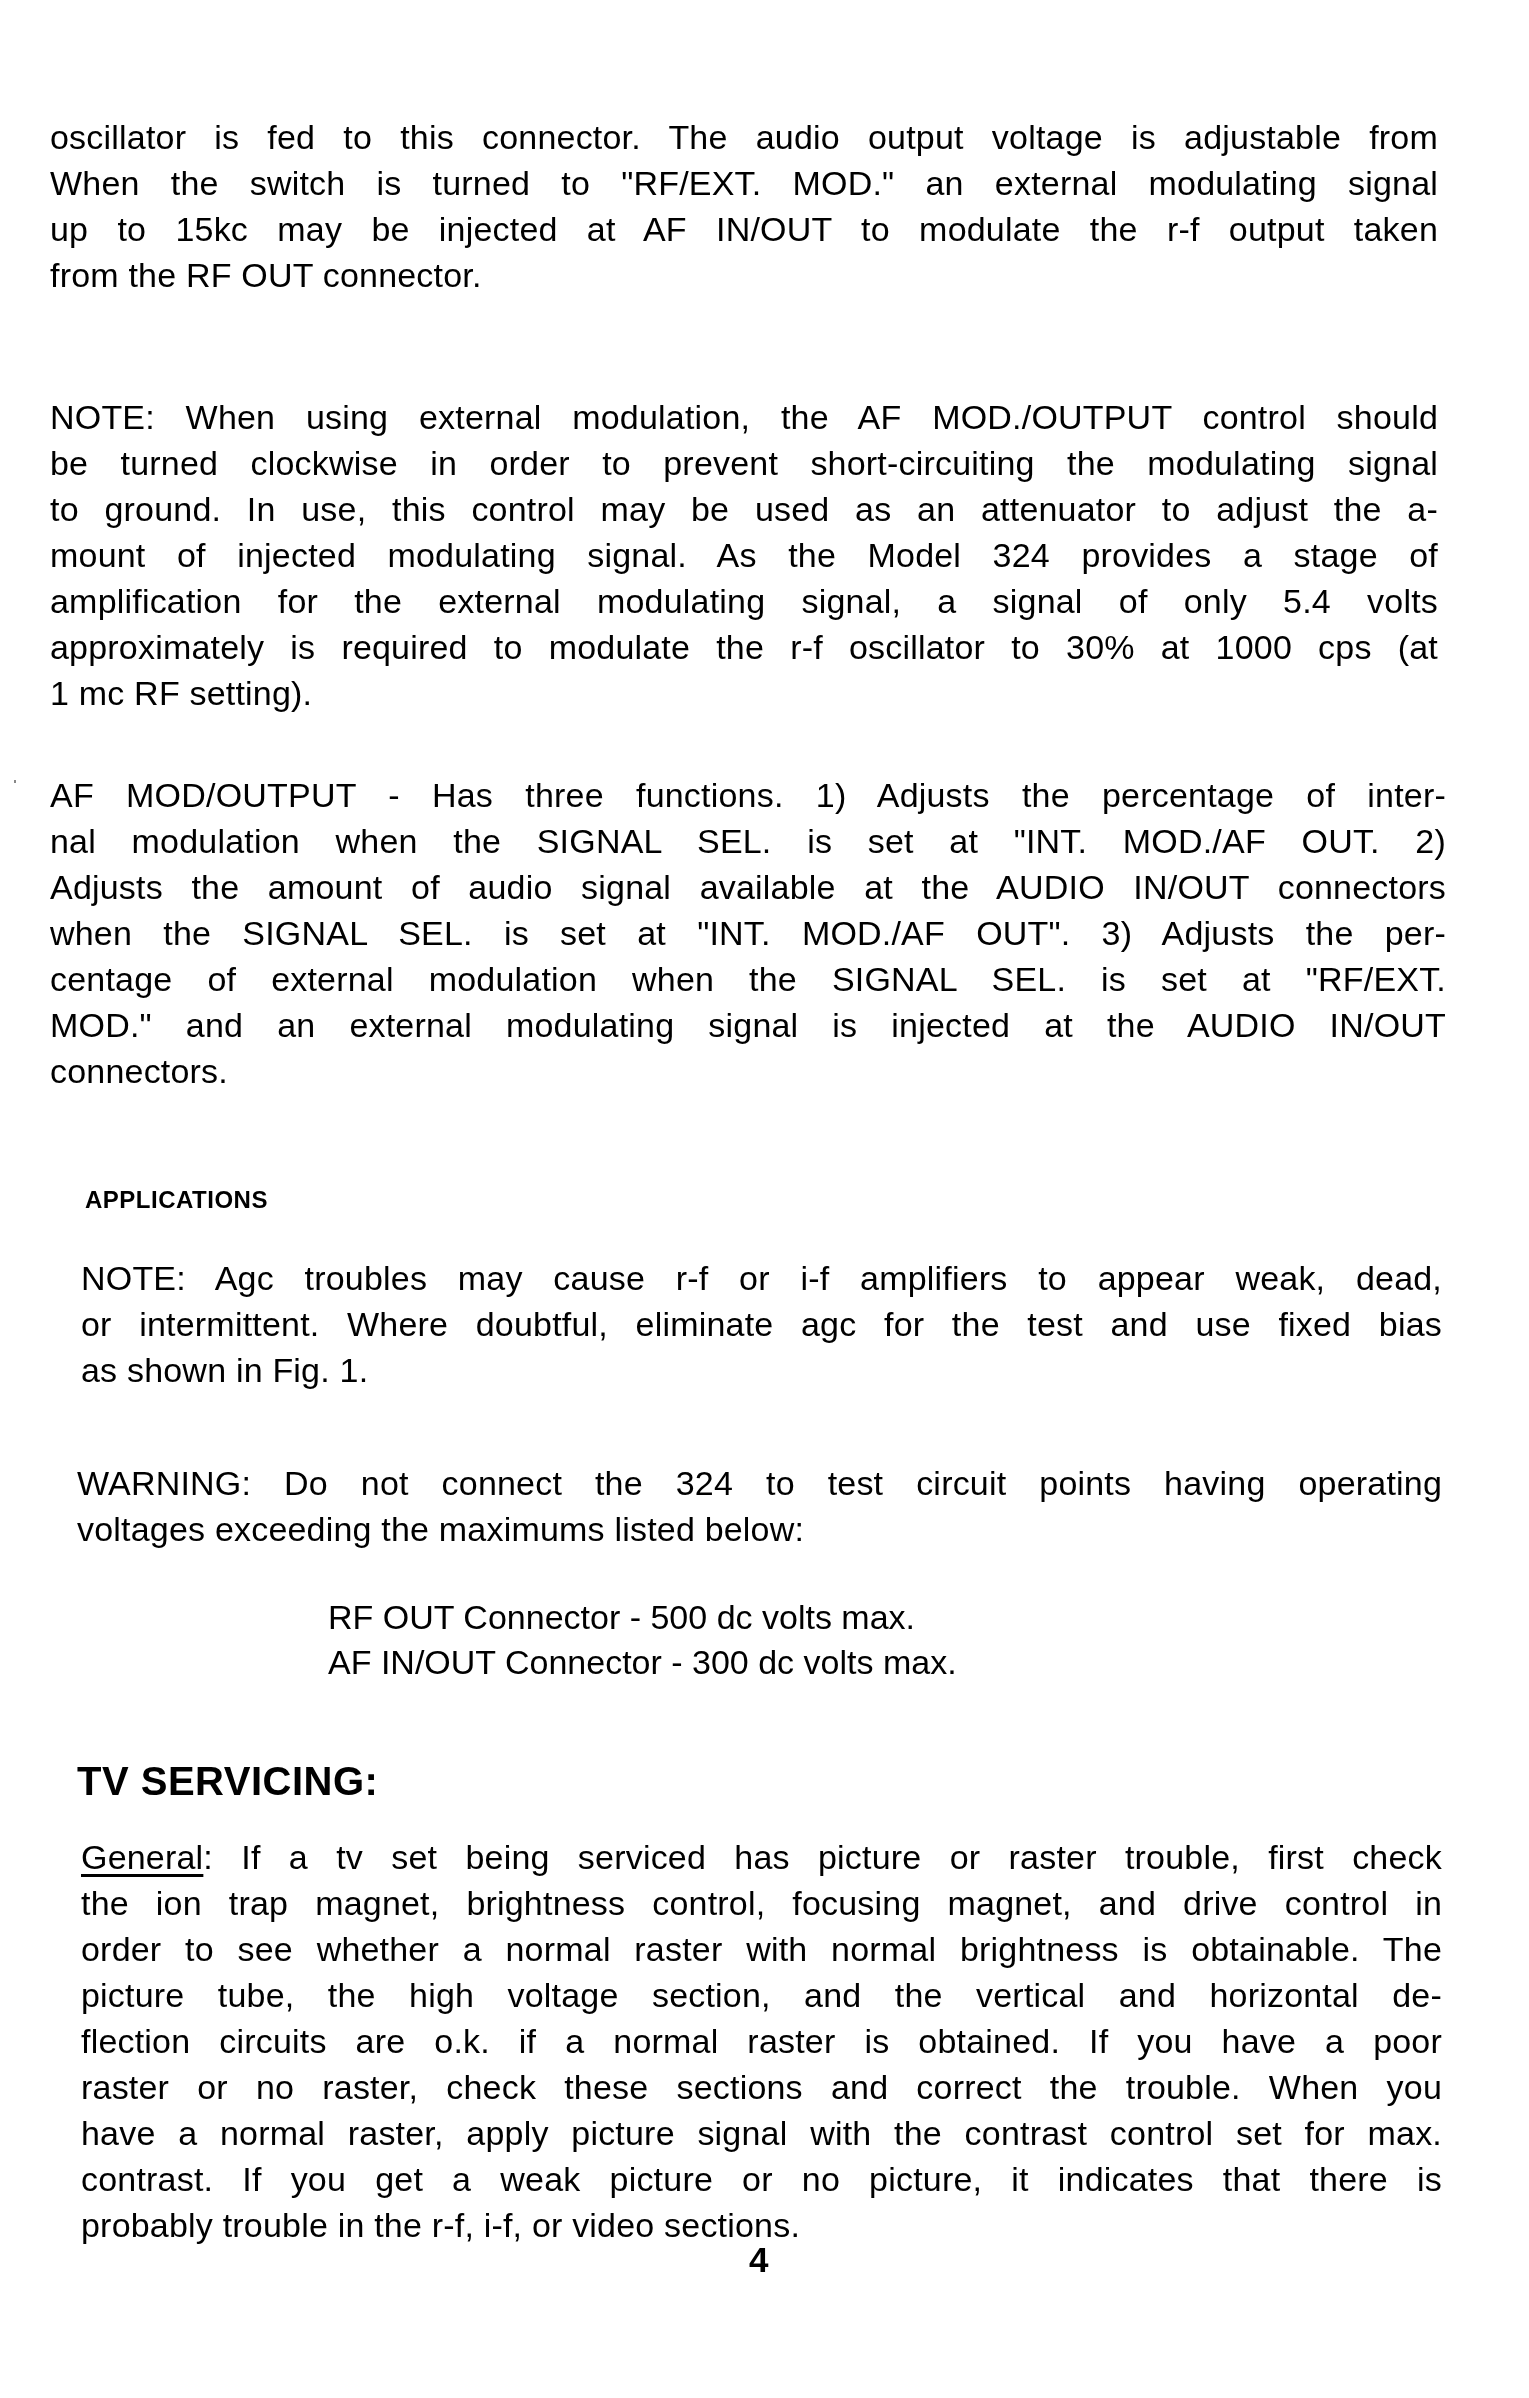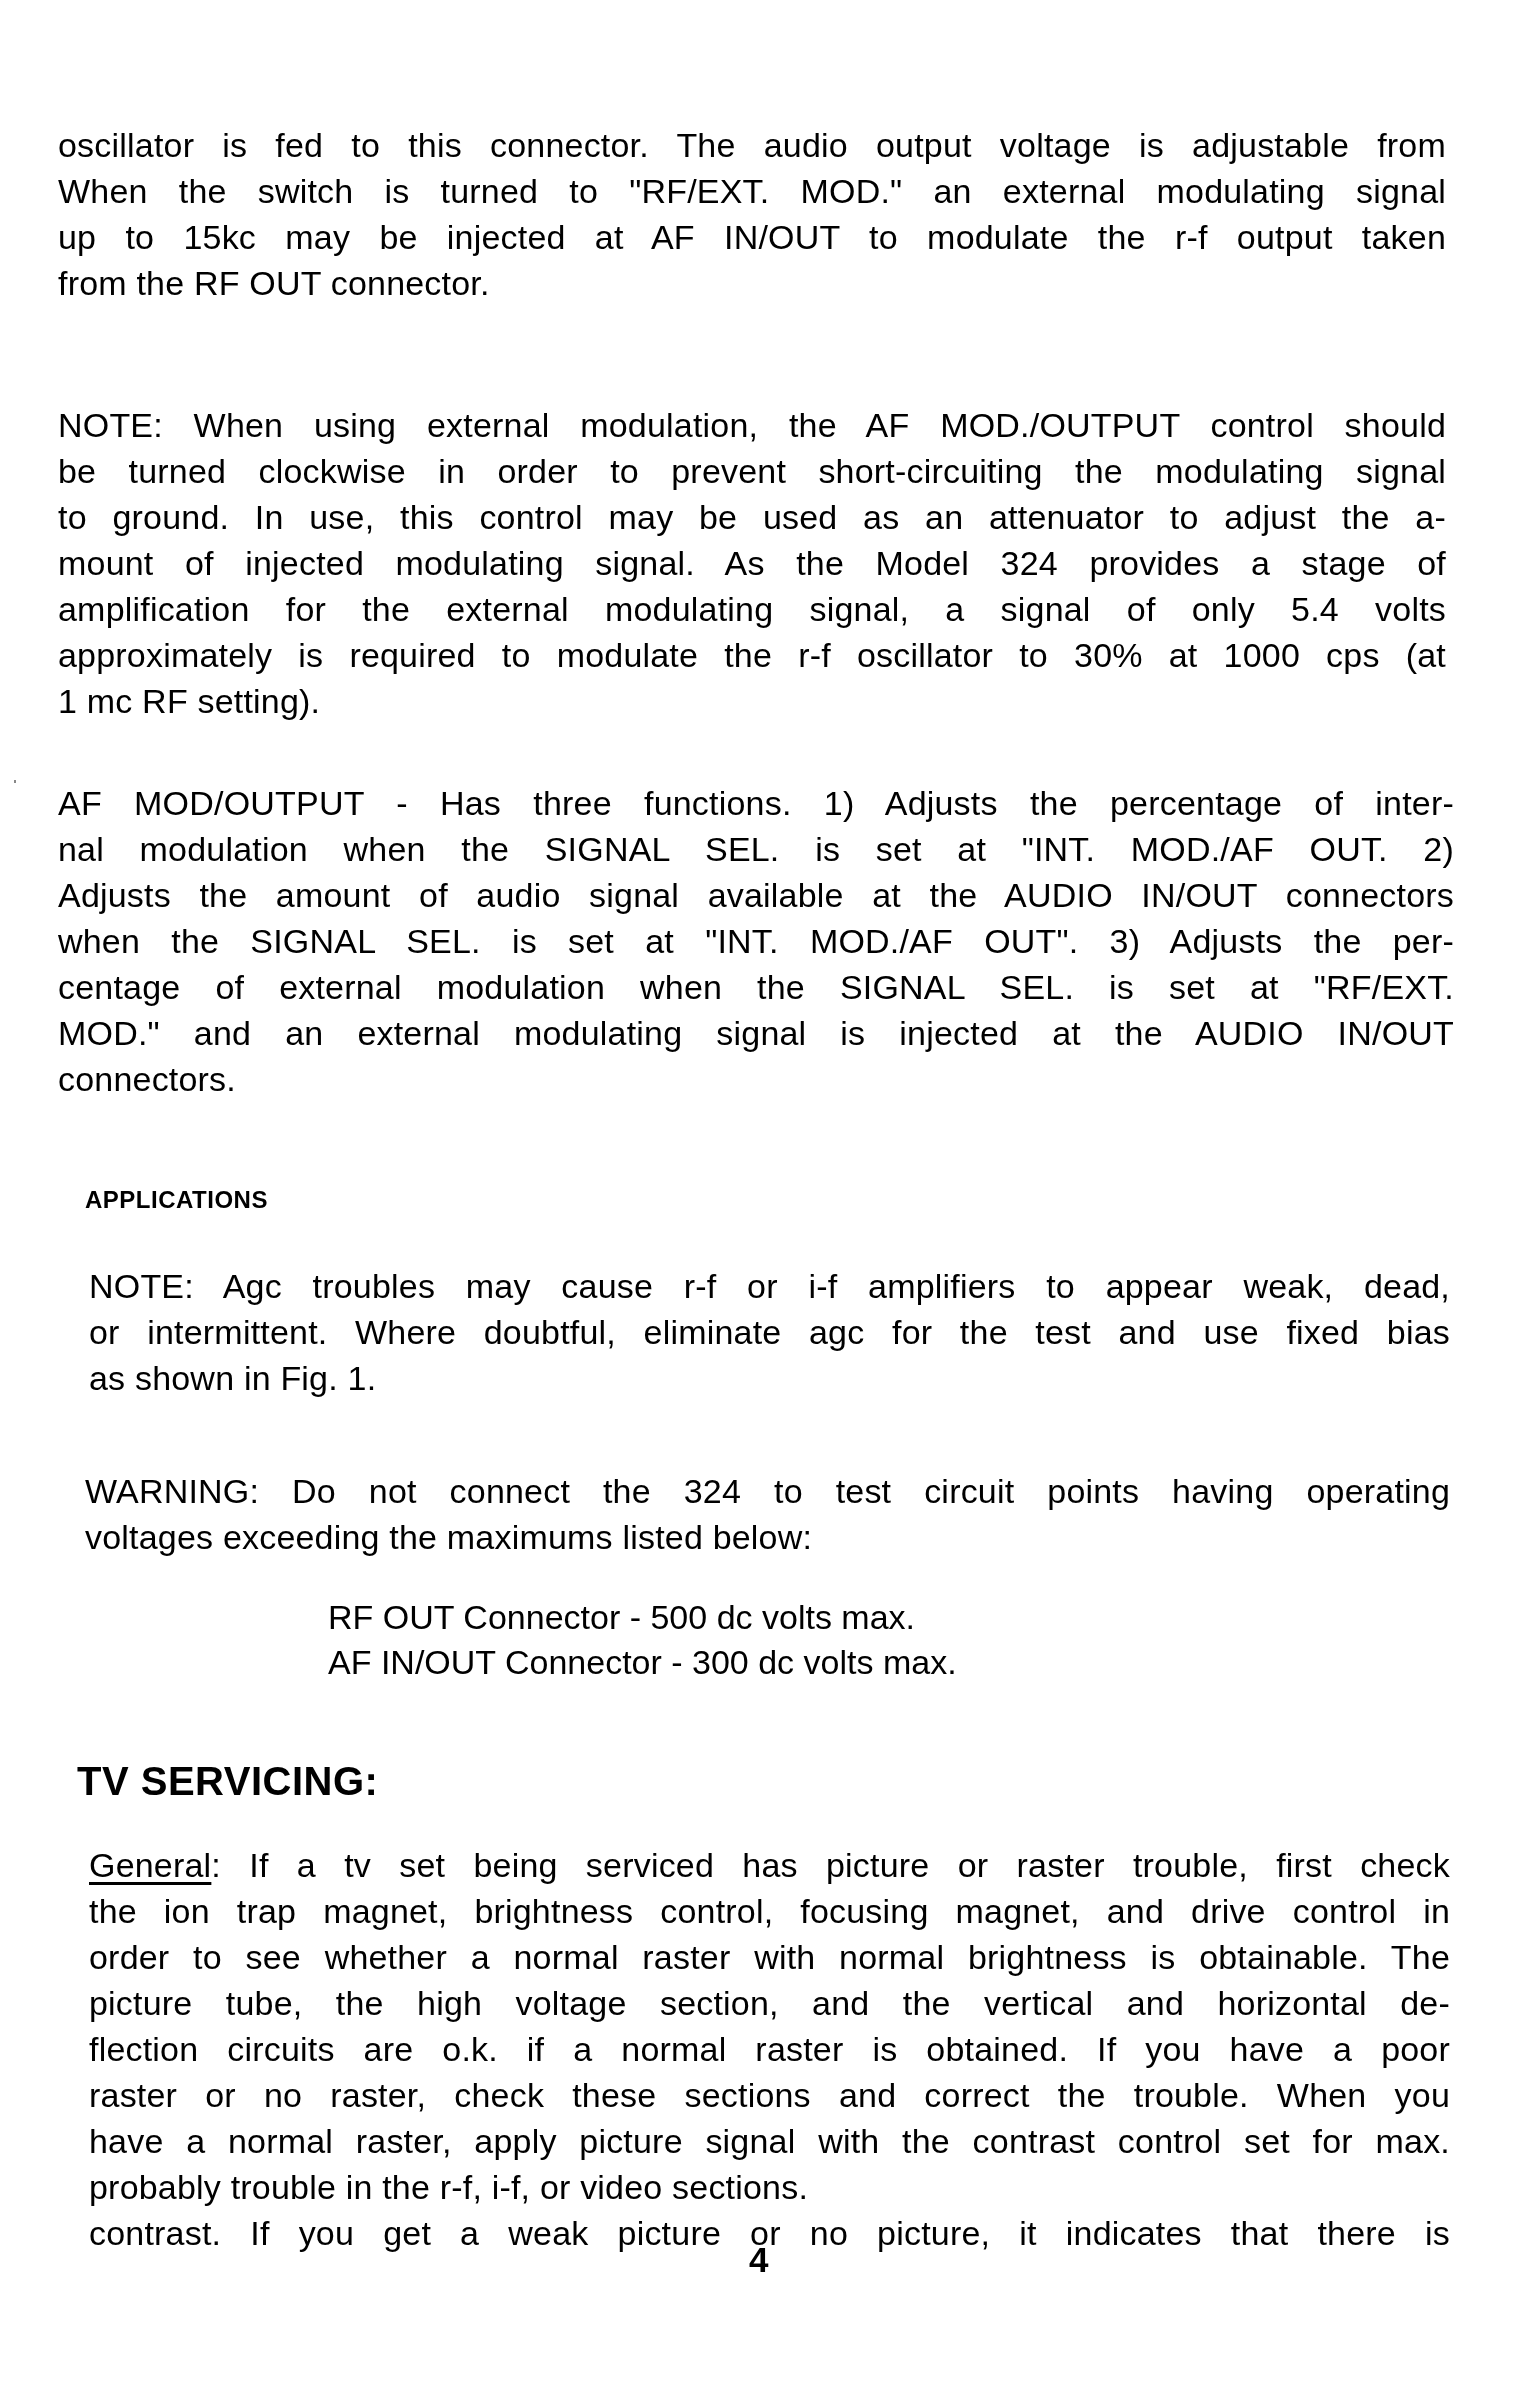--- a/index.html
+++ b/index.html
@@ -7,21 +7,21 @@
     width: 1529px; height: 2398px; position: relative; overflow: hidden;
     font-family: "Liberation Sans", sans-serif; color: #000;
   }
   .page { position: absolute; left: 0; top: 0; width: 1529px; height: 2398px; }
   .para {
     position: absolute;
     font-size: 34px;
     line-height: 46px;
     text-align: justify;
     letter-spacing: 0.2px;
-    margin: 8px;
+    margin: 0;
   }
   .para .ln { display: block; text-align-last: justify; white-space: nowrap; }
   .para .ln.last { text-align-last: left; }
   .heading {
     position: absolute; margin: 0; font-weight: bold; font-size: 24px; letter-spacing: 0.5px;
   }
   .subhead { position: absolute; margin: 0; font-size: 40px; letter-spacing: 0.5px; }
   .spec { position: absolute; font-size: 34px; line-height: 45px; margin: 0; }
   .spec .ln { display: block; white-space: nowrap; }
   .u { text-decoration: underline; text-underline-offset: 4.8px; }
@@ -83,20 +83,20 @@
   <h3 class="subhead" style="left:77px; top:1759px;">TV SERVICING:</h3>
 
   <p class="para" style="left:81px; top:1834px; width:1361px;">
     <span class="ln"><span class="u">General</span><span>:  If a tv set being serviced has picture or raster trouble,  first check</span></span>
     <span class="ln">the ion trap magnet, brightness control, focusing magnet, and drive control in</span>
     <span class="ln">order to see whether a normal raster with normal brightness is obtainable.  The</span>
     <span class="ln">picture tube,  the high voltage section,  and the vertical and horizontal de-</span>
     <span class="ln">flection circuits are o.k. if a normal raster is obtained.  If you have a poor</span>
     <span class="ln">raster or no raster,  check these sections and correct the trouble.  When you</span>
     <span class="ln">have a normal raster, apply picture signal with the contrast control set for max.</span>
+    <span class="ln">contrast.  If you get a weak picture or no picture,  it indicates that there is</span>
     <span class="ln last">probably trouble in the r-f, i-f, or video sections.</span>
-    <span class="ln">contrast.  If you get a weak picture or no picture,  it indicates that there is</span>
   </p>
 
   <div class="pagenum">4</div>
 
 </div>
 
 
 </body></html>

